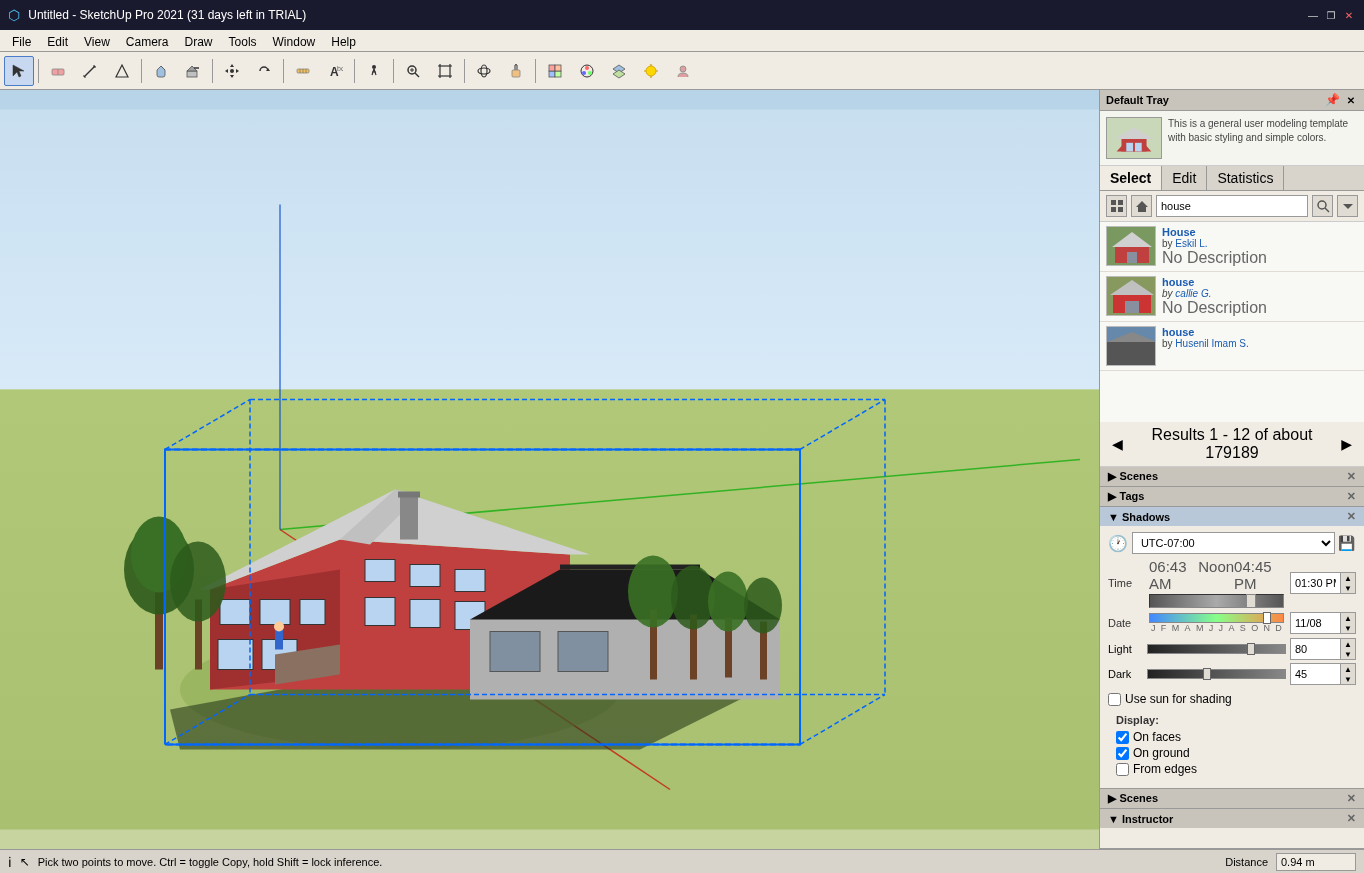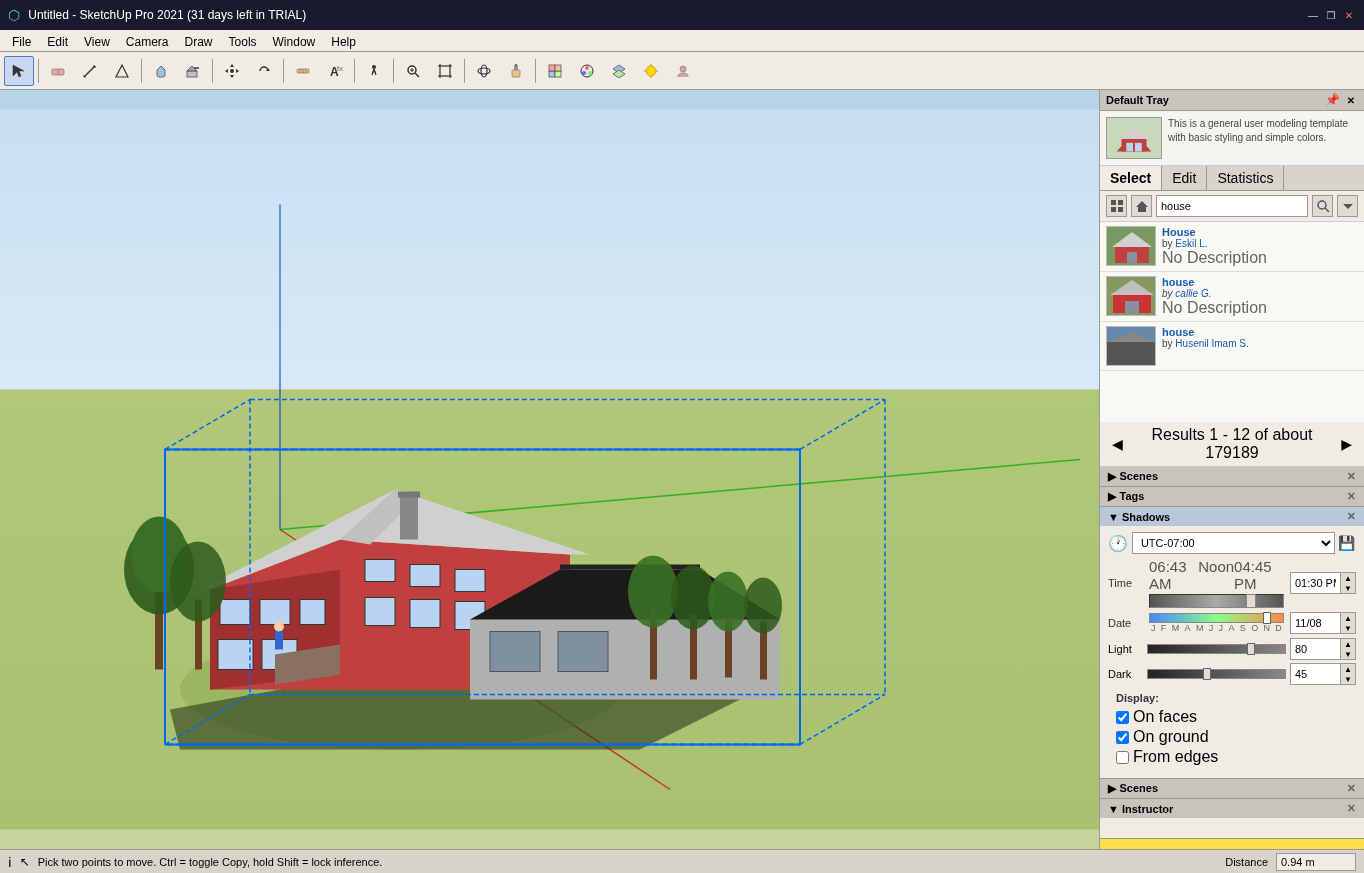--- a/index.html
+++ b/index.html
@@ -322,21 +322,21 @@
     
     .display-section { padding: 4px 8px; }
     .display-label { font-size: 11px; color: #333; font-weight: bold; margin-bottom: 4px; }
     .checkbox-row {
       display: flex;
       align-items: center;
       gap: 4px;
       margin: 2px 0;
     }
     .checkbox-row input[type=checkbox] { cursor: pointer; }
-    .checkbox-row label { font-size: 16px; cursor: pointer; }
+    .checkbox-row label { font-size: 12px; cursor: pointer; }
     
     
     .light-row {
       display: flex;
       align-items: center;
       gap: 4px;
       margin: 3px 0;
     }
     .light-label { width: 35px; font-size: 11px; }
     .light-track {
@@ -922,20 +922,24 @@
           </div>
           <div class="value-spinbox">
             <input class="value-input" type="text" value="45" style="">
             <div class="spin-btns">
               <button class="spin-btn">▲</button>
               <button class="spin-btn">▼</button>
             </div>
           </div>
         </div>
 
+        <div class="sun-checkbox">
+          <input type="checkbox" id="use-sun" style="">
+          <label for="use-sun">Use sun for shading</label>
+        </div>
 
         <div class="display-section">
           <div class="display-label">Display:</div>
           <div class="checkbox-row">
             <input type="checkbox" id="on-faces" checked="" style="">
             <label for="on-faces">On faces</label>
           </div>
           <div class="checkbox-row">
             <input type="checkbox" id="on-ground" checked="" style="">
             <label for="on-ground">On ground</label>

